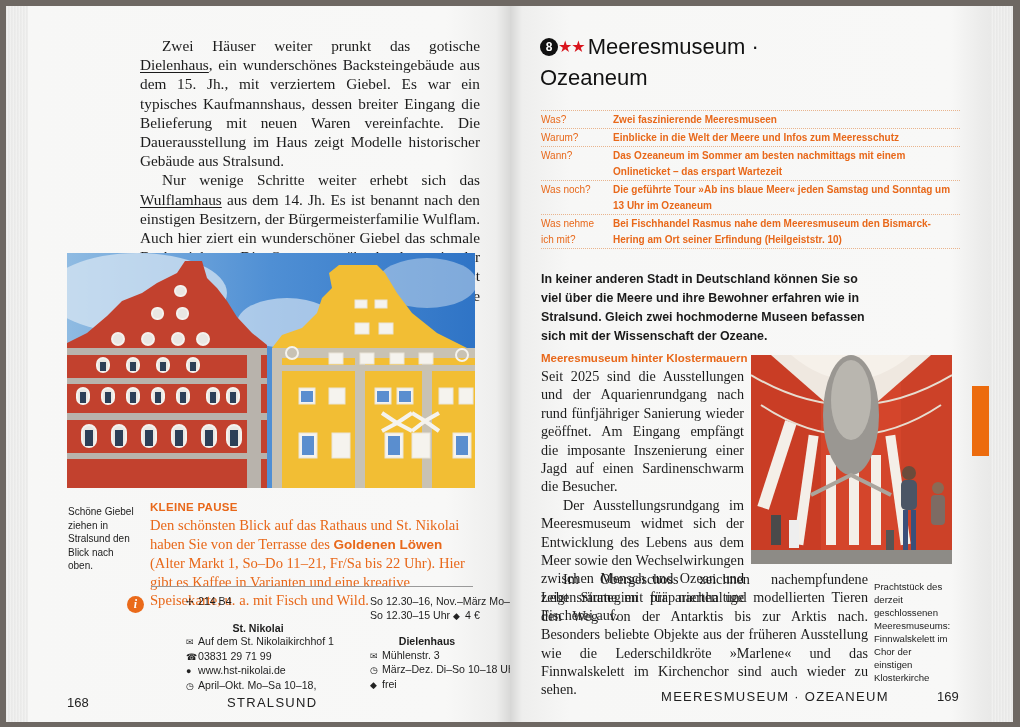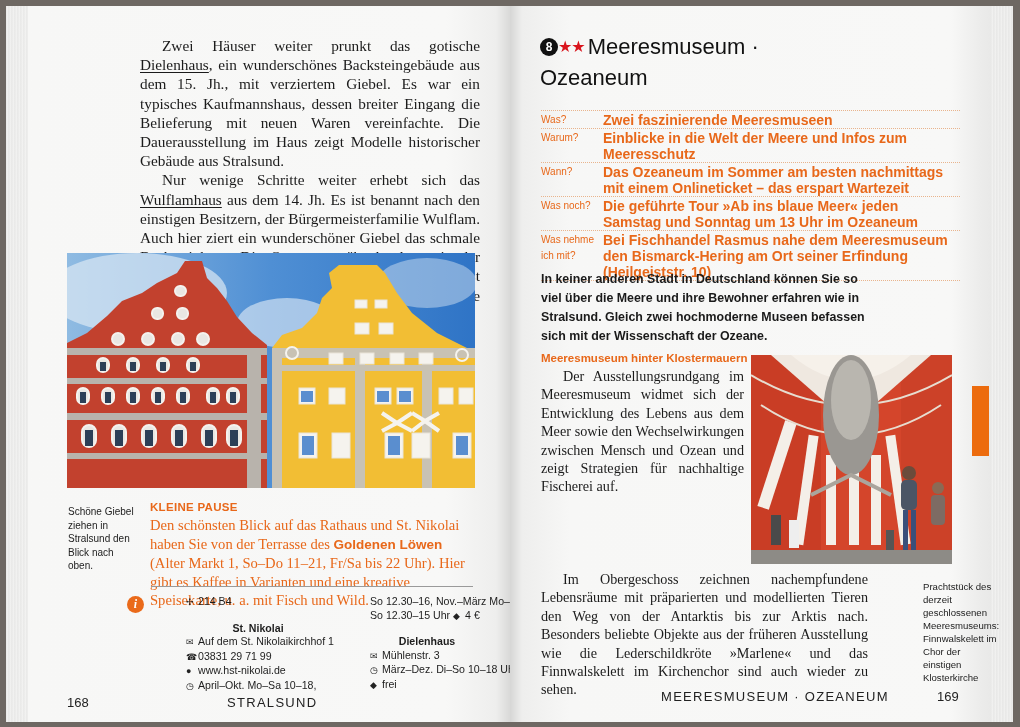--- a/index.html
+++ b/index.html
@@ -38,21 +38,21 @@
   .footer { position: absolute; top: 689px; font-size: 13px; color: #222; letter-spacing: 1.3px; }
 
   .poi-title { position: absolute; left: 540px; top: 33px; font-size: 22px; color: #111; line-height: 28px; }
   .poi-num { display: inline-block; width: 18px; height: 18px; border-radius: 50%; background: #111; color: #fff; font-size: 12px; font-weight: bold; text-align: center; line-height: 18px; vertical-align: 3px; }
   .poi-stars { color: #d9141c; font-size: 16px; vertical-align: 2px; letter-spacing: -1px; margin-right: 3px; }
 
   .facts { position: absolute; left: 541px; top: 110px; width: 419px; color: #e8681a; }
   .fact { display: flex; border-top: 1px dotted #e9b48d; }
   .fact:last-child { border-bottom: 1px dotted #e9b48d; }
   .fact-q { width: 62px; font-size: 10px; line-height: 16px; padding-top: 1px; }
-  .fact-a { flex: 1; font-size: 14px; line-height: 16px; padding-top: 1px; font-weight: bold; font-weight: 600; }
+  .fact-a { flex: 1; font-size: 10px; line-height: 16px; padding-top: 1px; font-weight: bold; font-weight: 600; margin-left: 10px; }
 
   .intro { position: absolute; left: 541px; top: 270px; width: 330px; font-size: 12.4px; line-height: 19px; color: #1a1a1a; font-weight: bold; }
 
   .section-h { position: absolute; left: 541px; top: 352px; font-size: 11.5px; color: #e8681a; font-weight: bold; }
 
   .tab-marker { position: absolute; left: 972px; top: 386px; width: 17px; height: 70px; background: #ec6b0d; }
 </style>
 </head>
 <body>
 
@@ -241,20 +241,21 @@
       <div class="fact-q">Was nehme ich mit?</div>
       <div class="fact-a">Bei Fischhandel Rasmus nahe dem Meeresmuseum den Bismarck-Hering am Ort seiner Erfindung (Heilgeiststr. 10)</div>
     </div>
 </div>
 
 <div class="intro">In keiner anderen Stadt in Deutschland können Sie so viel über die Meere und ihre Bewohner erfahren wie in Stralsund. Gleich zwei hochmoderne Museen befassen sich mit der Wissenschaft der Ozeane.</div>
 
 <div class="section-h">Meeresmuseum hinter Klostermauern</div>
 
 <div class="body-text serif" style="left:541px; top:367px; width:203px; font-size:14.2px; line-height:18.4px;">
+  <p style="text-indent:0">Seit 2025 sind die Ausstellungen und der Aquarienrundgang nach rund fünfjähriger Sanierung wieder geöffnet. Am Eingang empfängt die imposante Inszenierung einer Jagd auf einen Sardinenschwarm die Besucher.</p>
   <p>Der Ausstellungsrundgang im Meeresmuseum widmet sich der Entwicklung des Lebens aus dem Meer sowie den Wechselwirkungen zwischen Mensch und Ozean und zeigt Strategien für nachhaltige Fischerei auf.</p>
 </div>
 <div class="body-text serif" style="left:541px; top:570px; width:327px; font-size:14.2px; line-height:18.4px;">
   <p style="text-indent:22px; padding-right:0">Im Obergeschoss zeichnen nachempfundene Lebensräume mit präparierten und modellierten Tieren den Weg von der Antarktis bis zur Arktis nach. Besonders beliebte Objekte aus der früheren Ausstellung wie die Lederschildkröte »Marlene« und das Finnwalskelett im Kirchenchor sind auch wieder zu sehen.</p>
 </div>
 
 <div class="photo" style="left:751px; top:355px; width:201px; height:209px;">
   <svg width="201" height="209" viewBox="0 0 201 209" xmlns="http://www.w3.org/2000/svg">
     <rect width="201" height="209" fill="#d4452b"></rect>
     <rect x="0" y="0" width="70" height="209" fill="#c93d25"></rect>
@@ -284,18 +285,18 @@
       <circle cx="158" cy="118" r="7" fill="#6b4b3b"></circle>
       <rect x="180" y="140" width="14" height="30" rx="4" fill="#7d6b63"></rect>
       <circle cx="187" cy="133" r="6" fill="#8a6a55"></circle>
       <rect x="20" y="160" width="10" height="30" fill="#4a4a4a"></rect>
       <rect x="38" y="165" width="10" height="28" fill="#eeeeee"></rect>
       <rect x="135" y="175" width="8" height="20" fill="#555"></rect>
     </g>
   </svg>
 </div>
 
-<div class="caption" style="left:923px; top:580px; width:75px; font-size:9.6px; line-height:13px;">Prachtstück des derzeit geschlossenen Meeresmuseums: Finnwalskelett im Chor der einstigen Klosterkirche</div>
+<div class="caption" style="left:874px; top:580px; width:75px; font-size:9.6px; line-height:13px;">Prachtstück des derzeit geschlossenen Meeresmuseums: Finnwalskelett im Chor der einstigen Klosterkirche</div>
 
 <div class="tab-marker"></div>
 
 <div class="footer" style="left:653px;padding-left:8px;">MEERESMUSEUM · OZEANEUM</div>
 <div class="footer" style="left:937px; letter-spacing:0;">169</div>
 
 </body></html>

